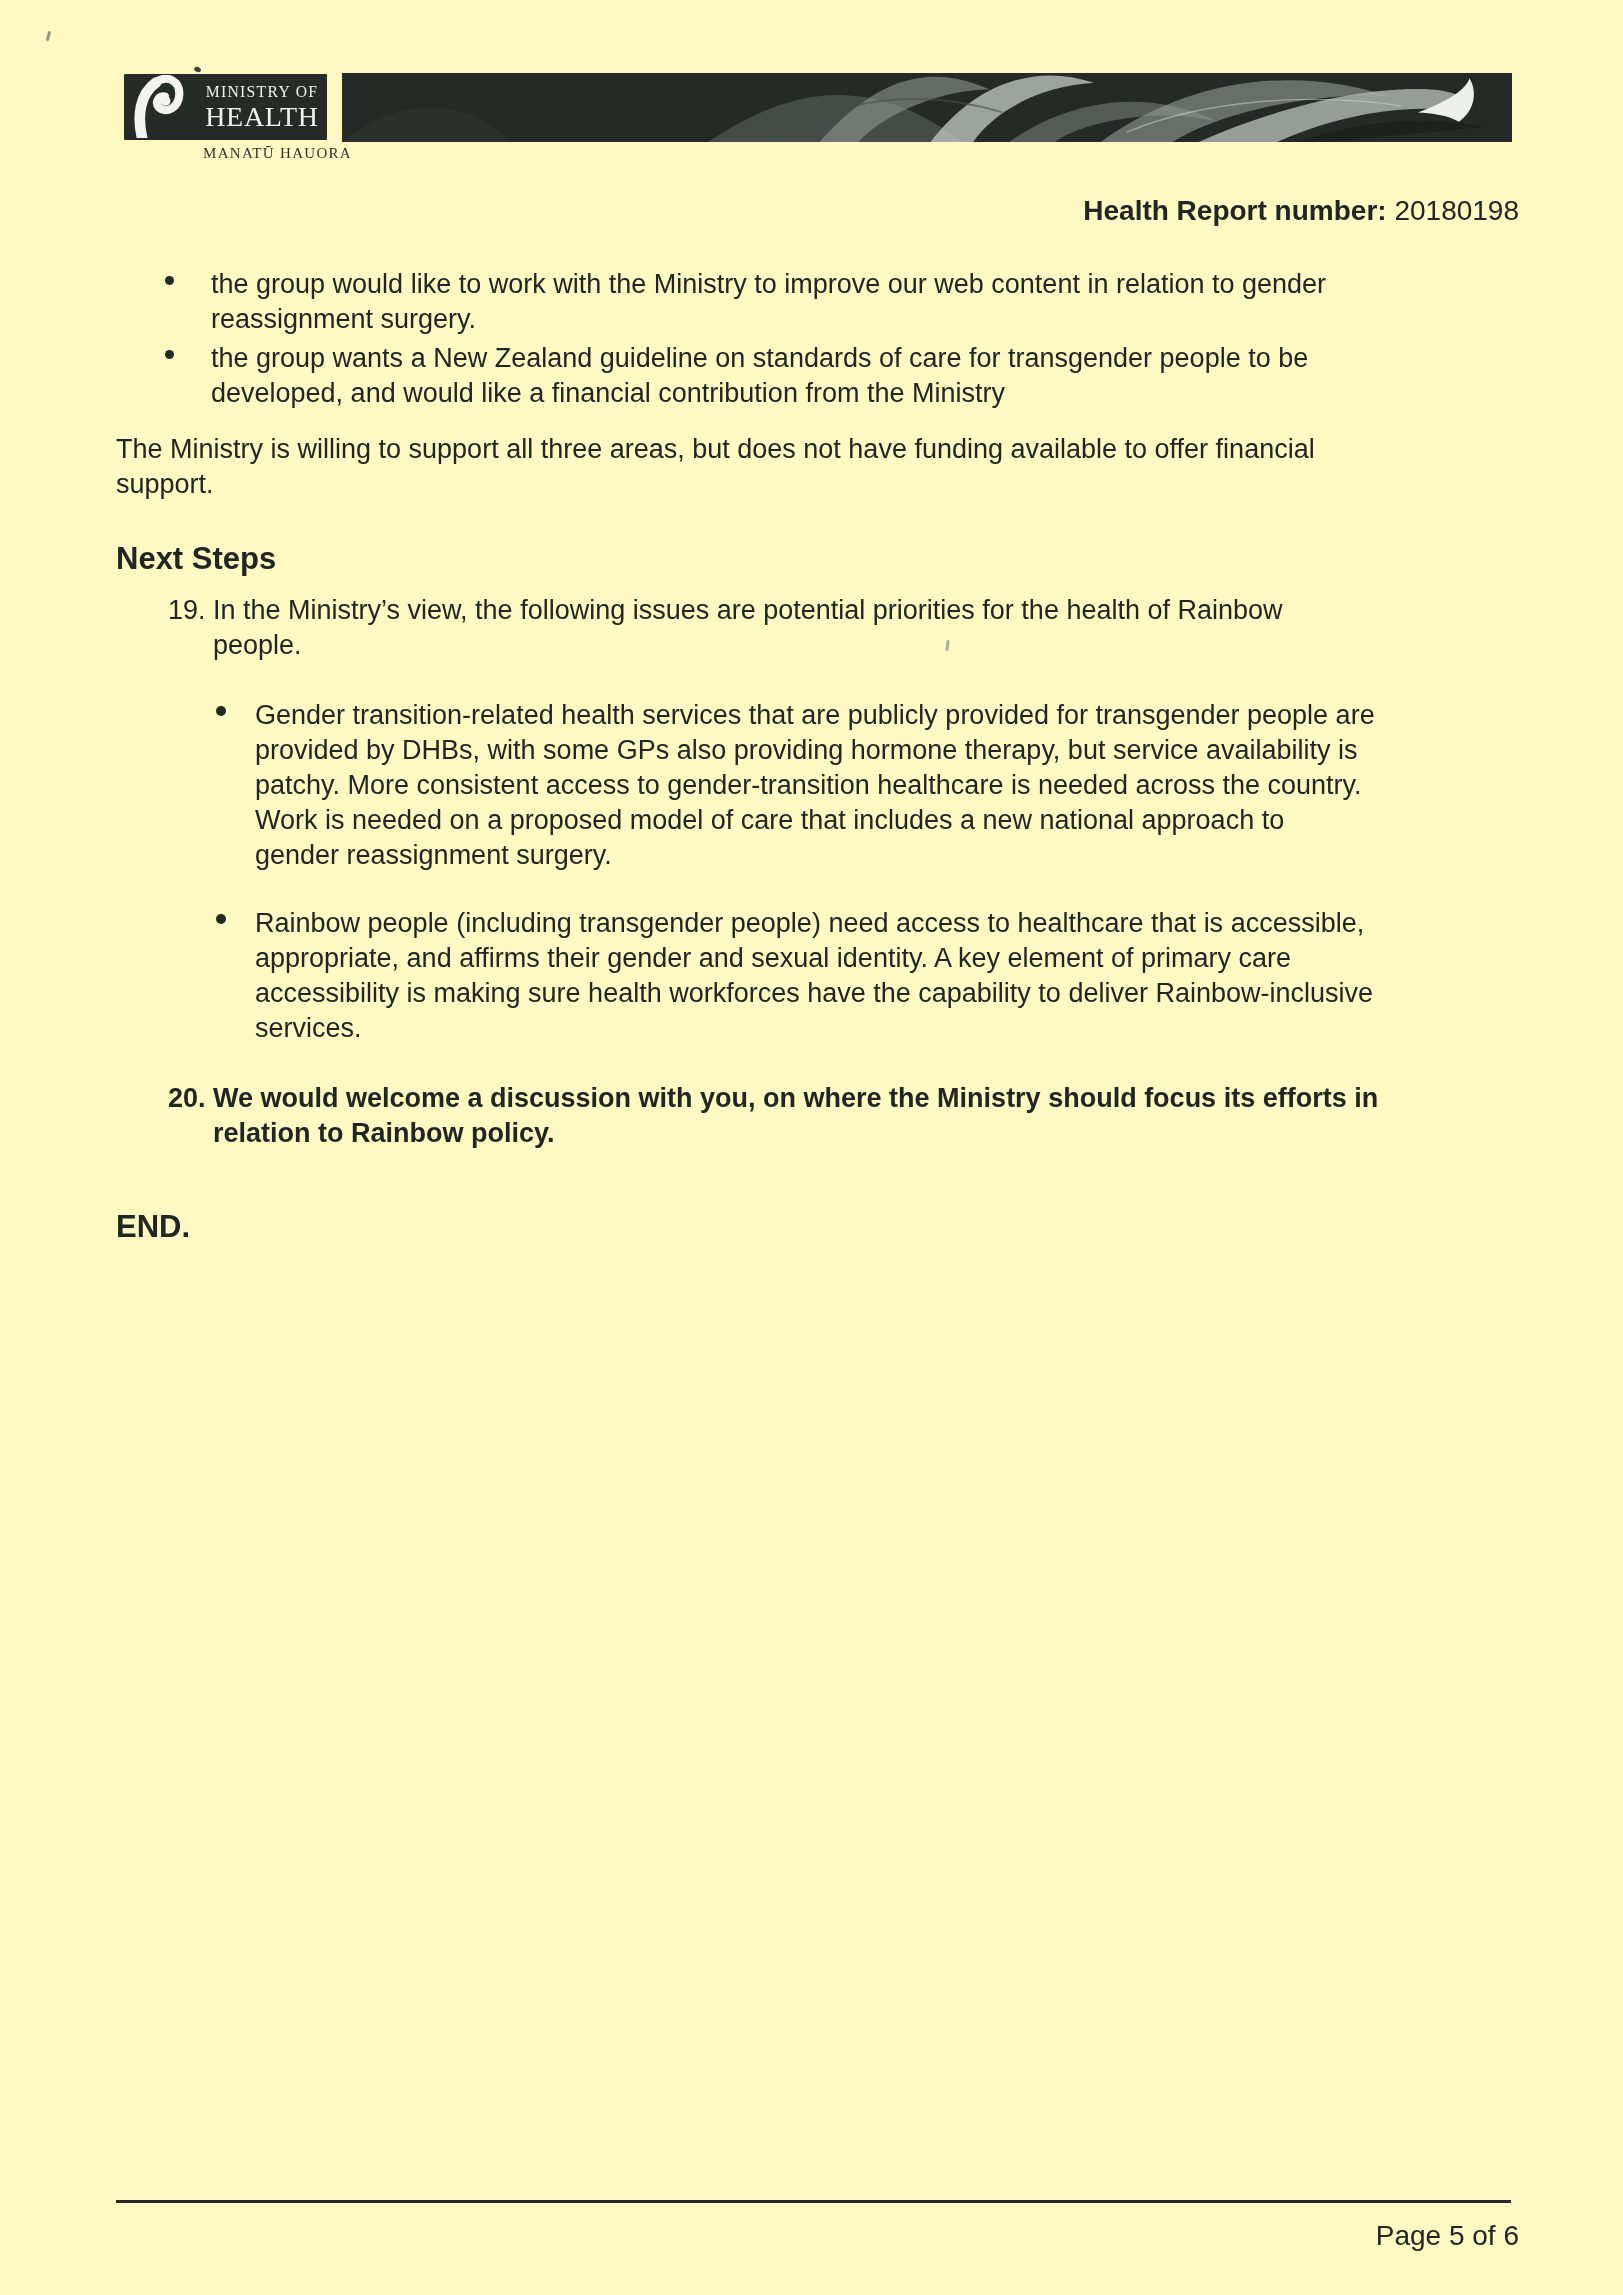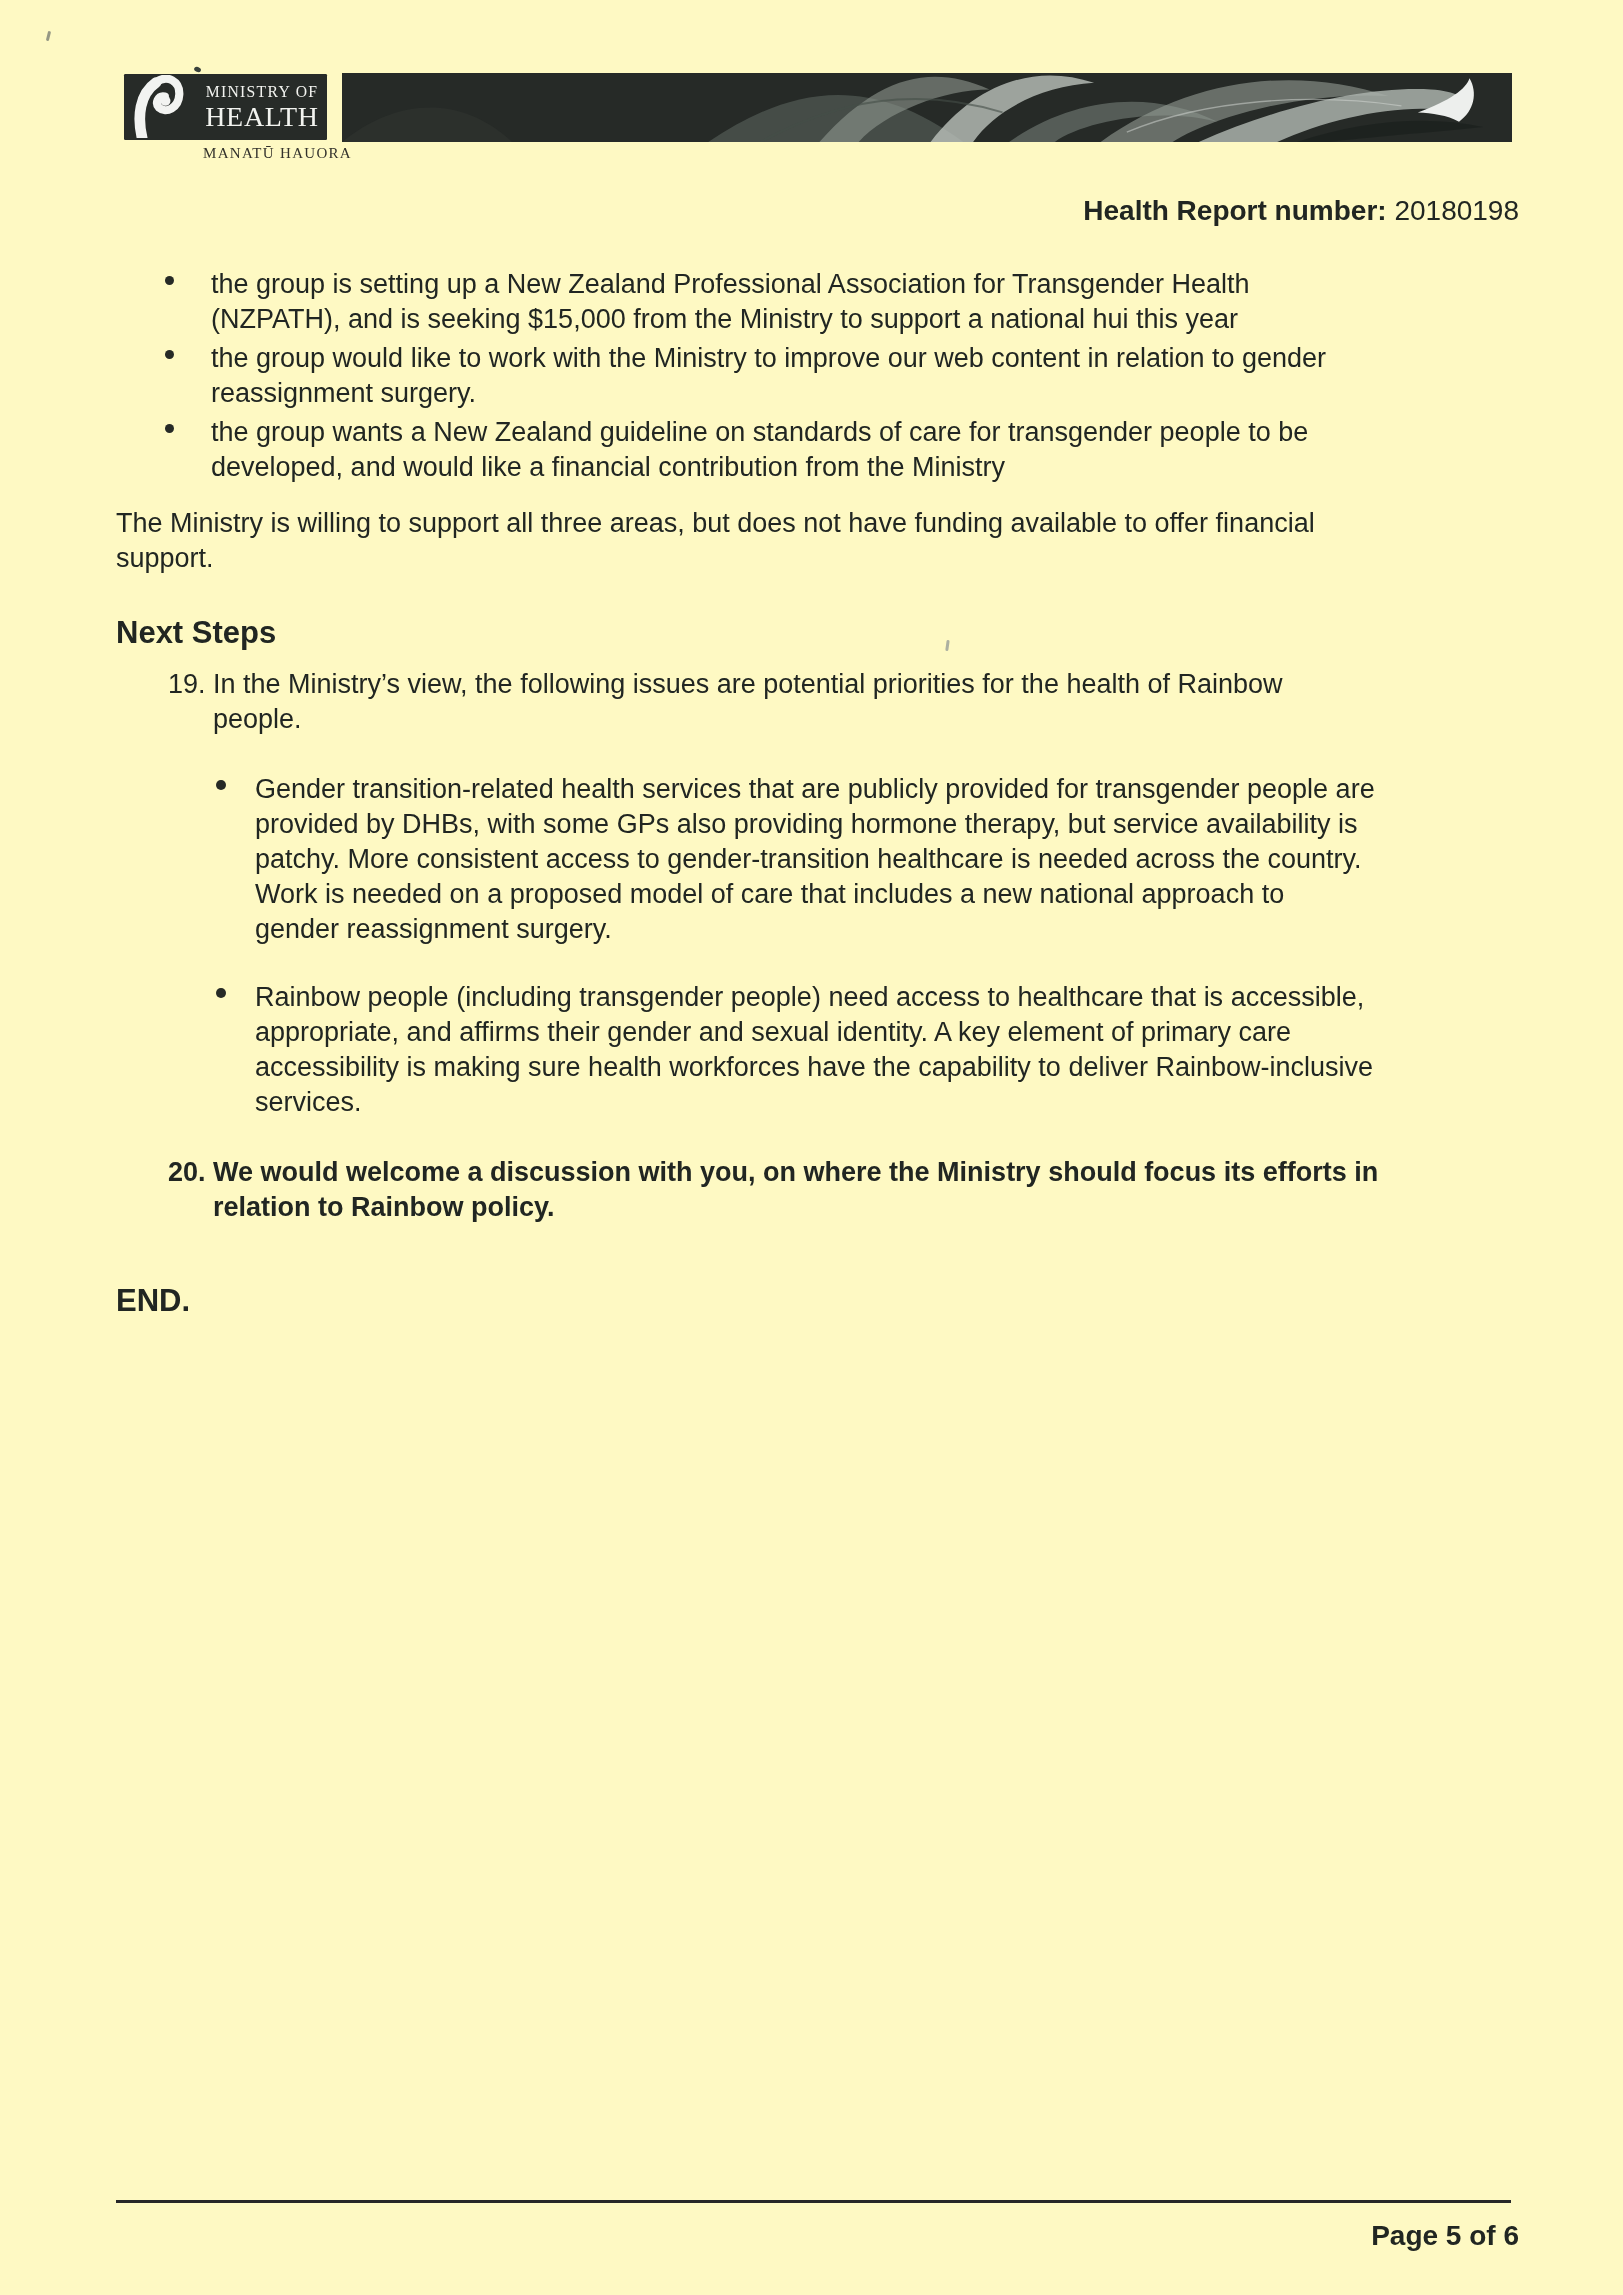--- a/index.html
+++ b/index.html
@@ -50,21 +50,21 @@
   .sub-item { position:relative; padding-left:139px; }
   .sub-item + .sub-item { margin-top:33px; }
   .sub-item .dot {
     position:absolute; left:100px; top:8.5px; width:9.8px; height:9.8px;
     border-radius:50%; background:#262a26;
   }
   .end-heading { margin-top:58px; }
 
   
   .footer-line { position:absolute; left:116px; top:2200px; width:1395px; height:3.3px; background:#272727; }
-  .page-label { position:absolute; right:112px; top:2220px; font-size:28px; font-weight:bold;text-align:right; }
+  .page-label { position:absolute; right:112px; top:2220px; font-size:28px; font-weight:normal;text-align:right; }
 
   
   .speck { position:absolute; }
   .s1 { left:194px; top:67px; width:7.2px; height:5.2px; background:#3a423c; border-radius:50%; transform:rotate(20deg); }
   .s2 { left:946px; top:640px; width:3.3px; height:10.5px; background:#979d98; border-radius:2px; transform:rotate(8deg); opacity:.8; }
   .s3 { left:47px; top:31px; width:2.6px; height:9.8px; background:#6a6f6a; border-radius:1.3px; transform:rotate(14deg); opacity:.7; }
 </style>
 </head>
 <body>
 
@@ -98,25 +98,20 @@
     <path d="M1460,105 C1560,72 1660,64 1745,82 C1670,90 1560,98 1510,105 Z" fill="#1b201d" opacity="0.75"></path>
   </svg>
 
   <div class="report-line">
     <span class="report-label">Health Report number:</span><span class="report-number">20180198</span>
   </div>
 
   <div class="content">
 
     <div class="bullet-list">
-      <div class="b-item">
-        <span class="dot"></span>
-        <div class="lines">the group is setting up a New Zealand Professional Association for Transgender Health
-(NZPATH), and is seeking $15,000 from the Ministry to support a national hui this year</div>
-      </div>
       <div class="b-item">
         <span class="dot"></span>
         <div class="lines">the group would like to work with the Ministry to improve our web content in relation to gender
 reassignment surgery.</div>
       </div>
       <div class="b-item">
         <span class="dot"></span>
         <div class="lines">the group wants a New Zealand guideline on standards of care for transgender people to be
 developed, and would like a financial contribution from the Ministry</div>
       </div>

